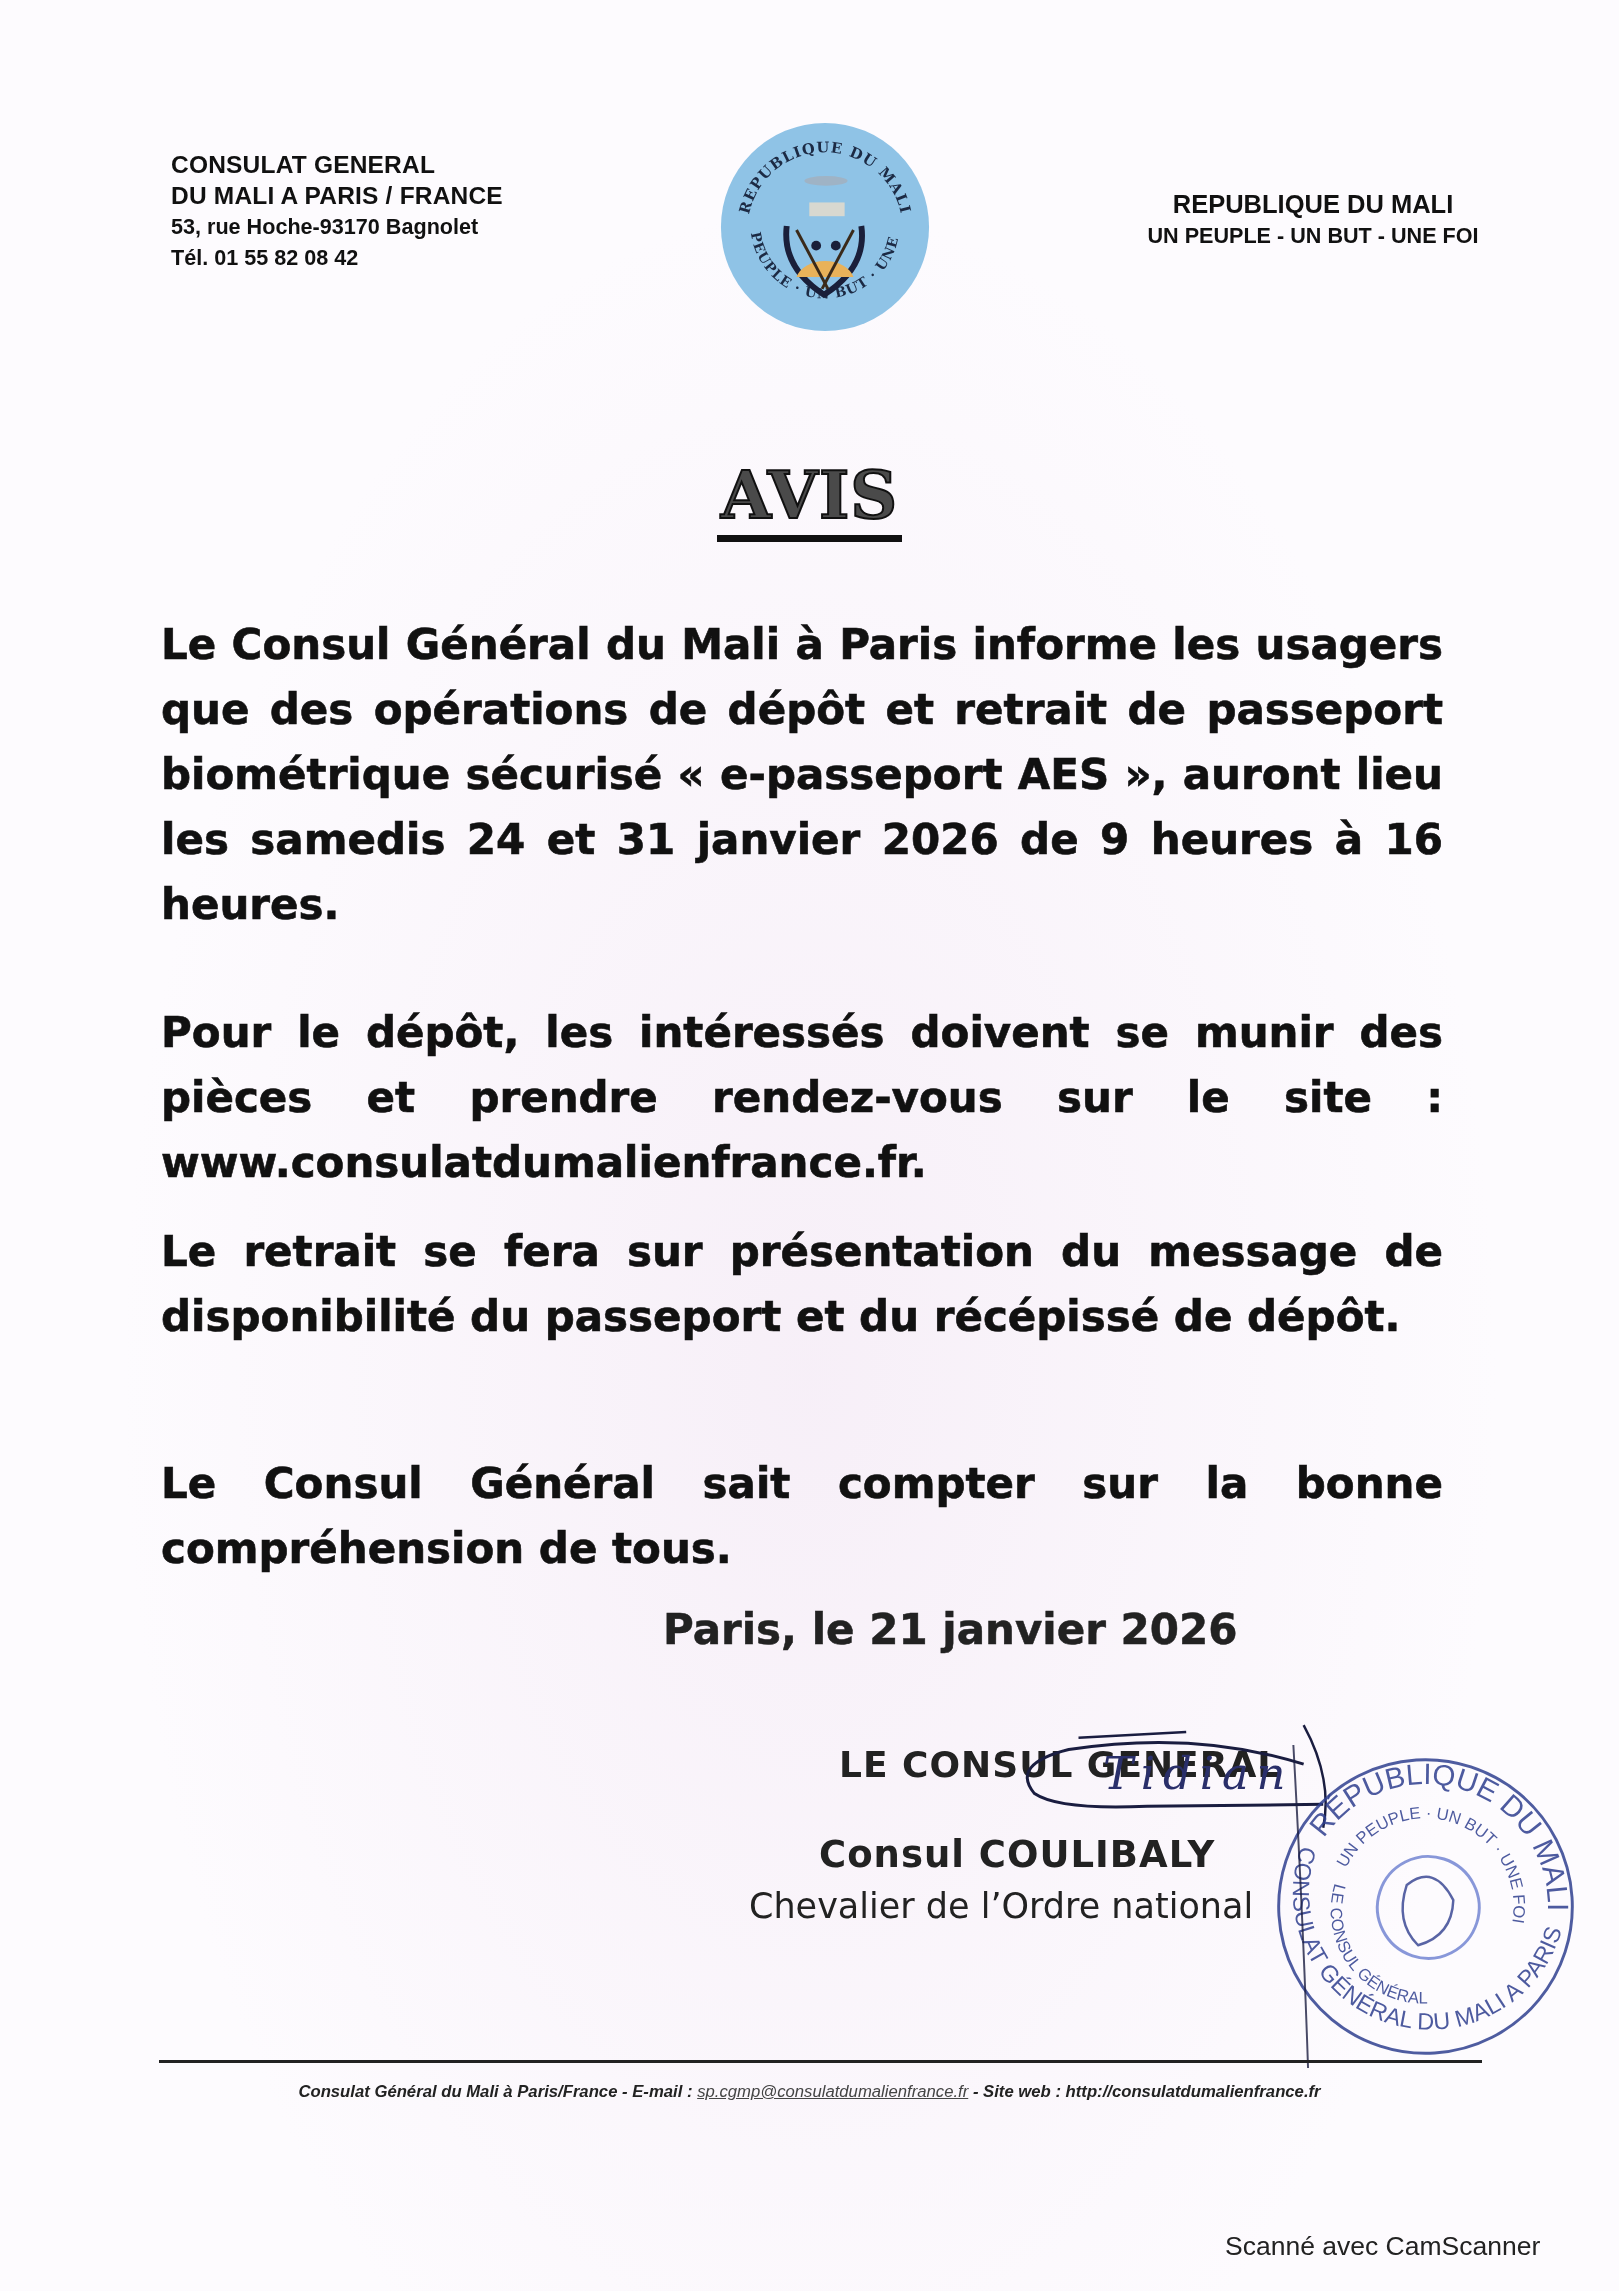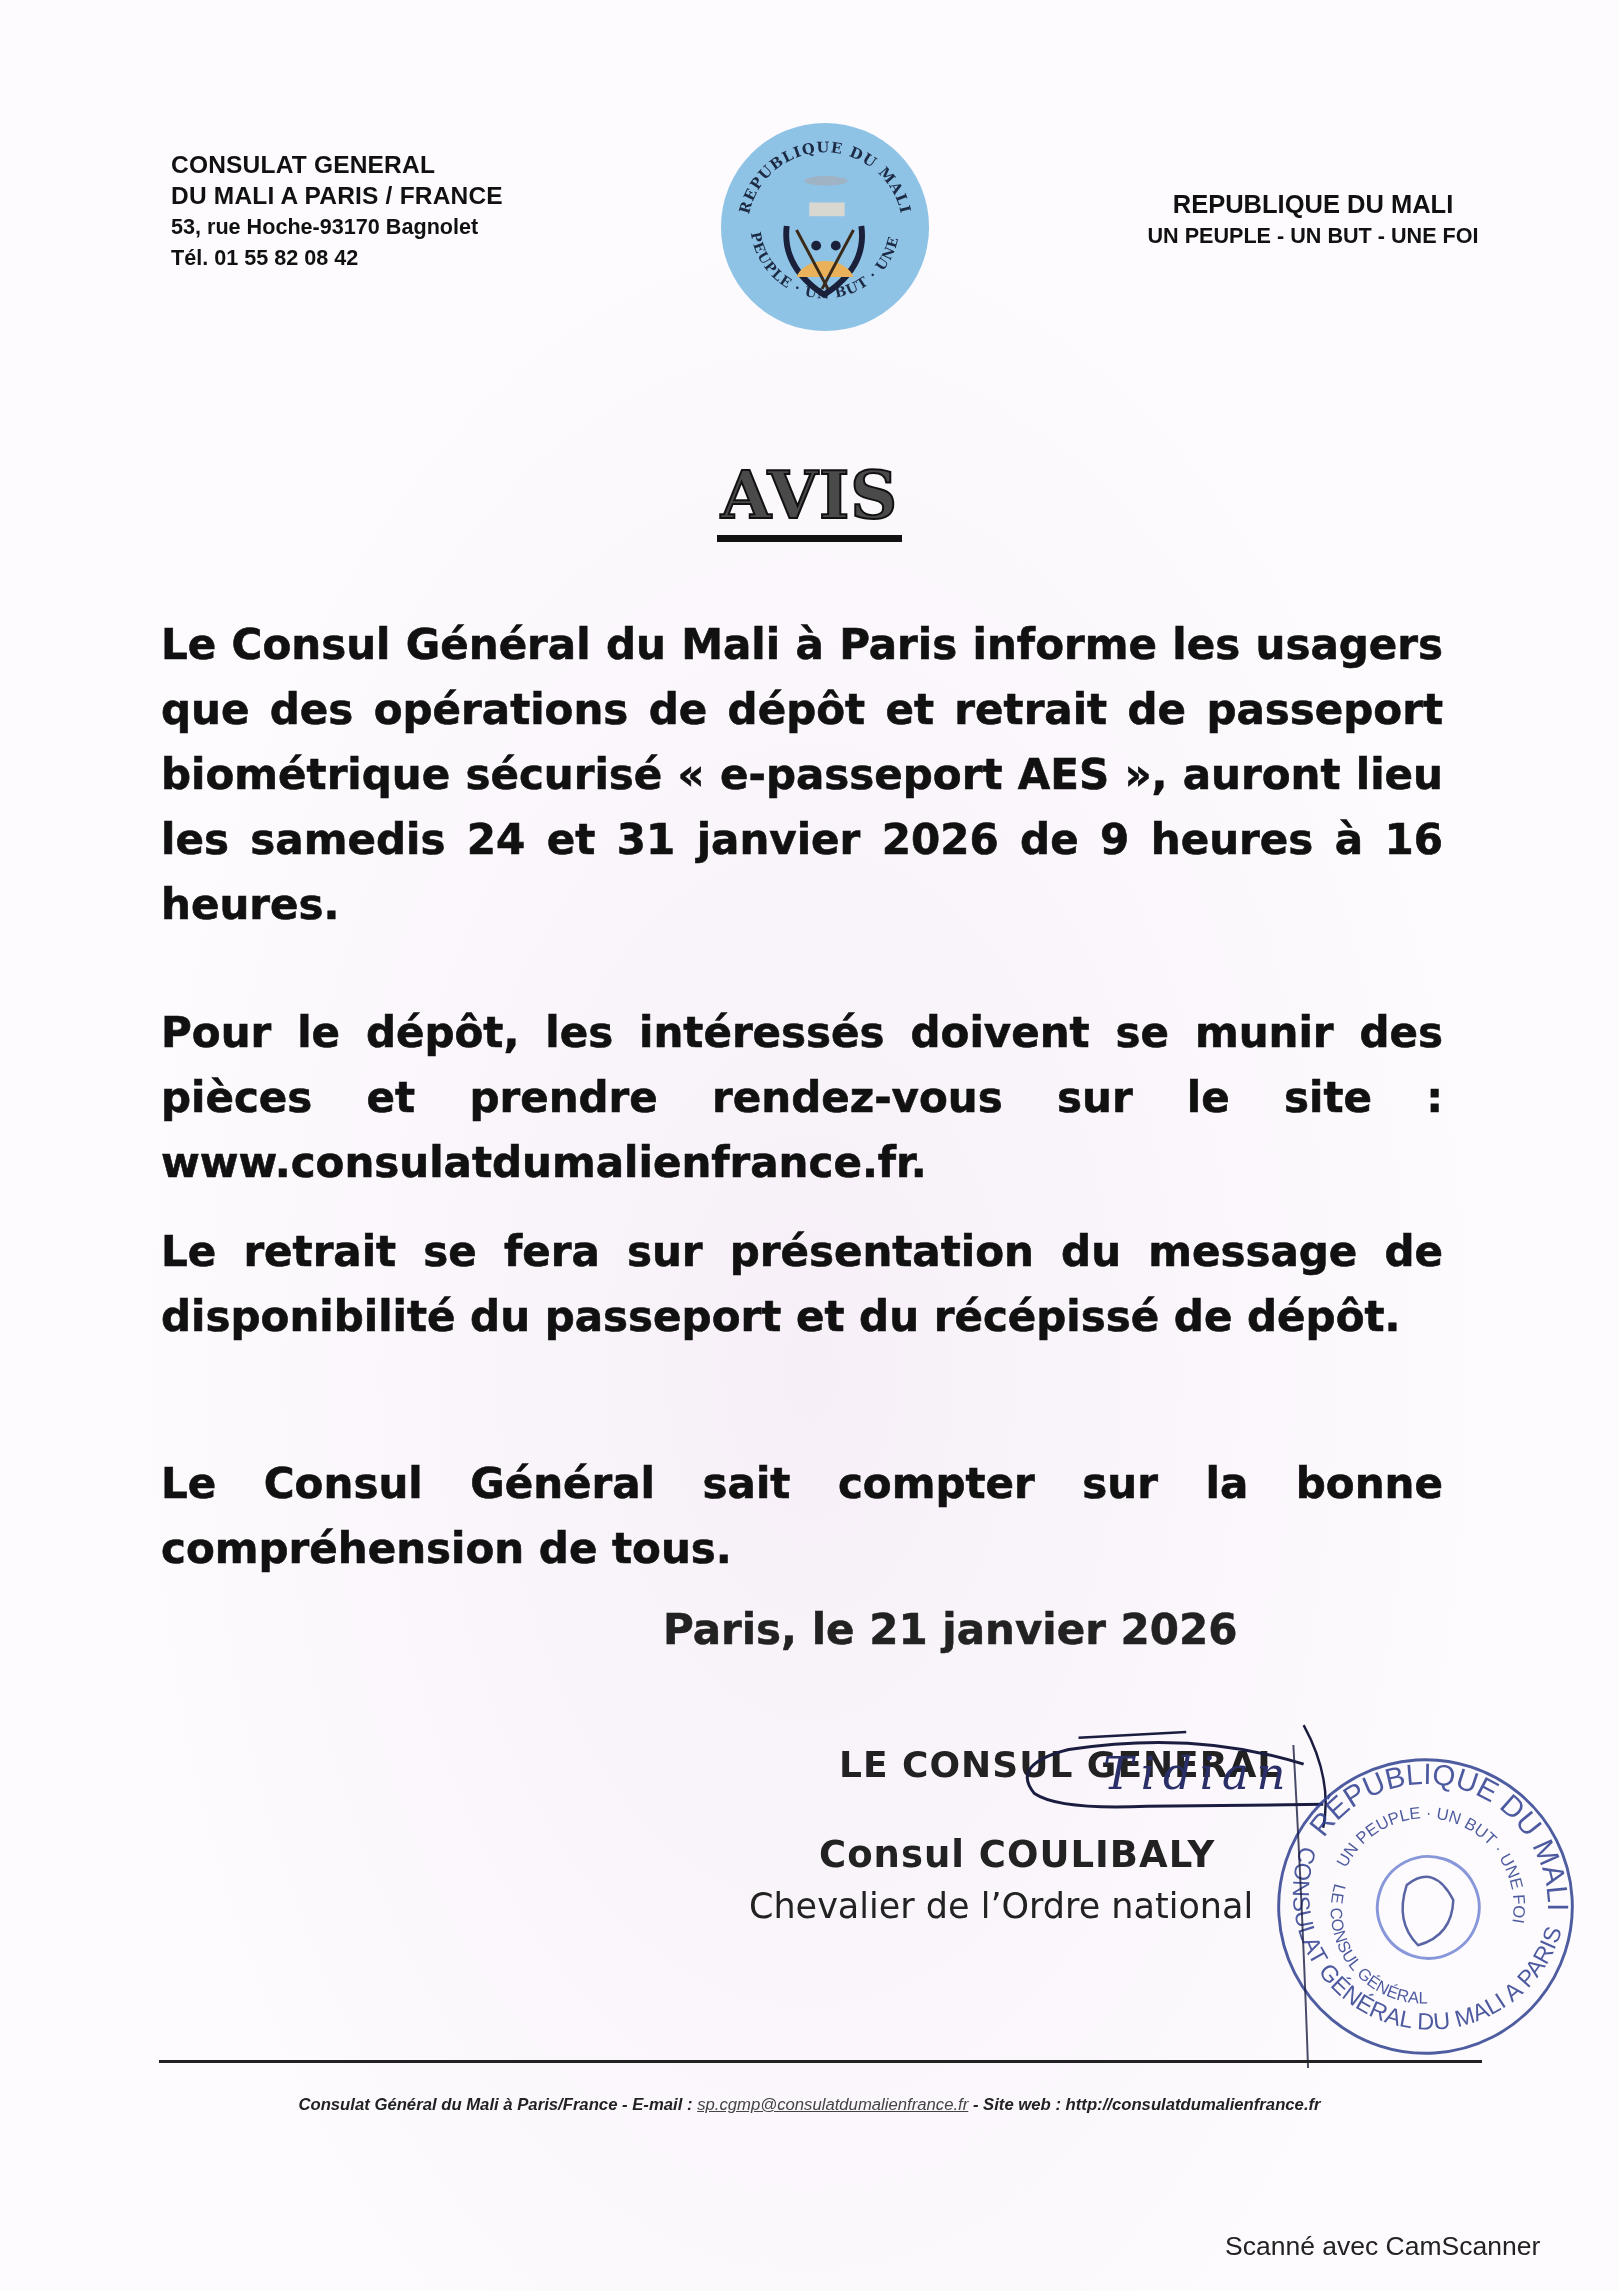--- a/index.html
+++ b/index.html
@@ -41,21 +41,21 @@
   .p4 { top:1451px; }
   .date { position:absolute; left:663px; top:1605px; font-weight:bold; font-size:42px; -webkit-text-stroke:0.5px #222; color:#222; }
   .title-sig { position:absolute; left:839px; top:1696px; font-weight:bold; font-size:36px; color:#222; letter-spacing:1px;margin-top:48px; }
   .name { position:absolute; left:819px; top:1833px; font-weight:bold; font-size:37px; color:#222; letter-spacing:1px; }
   .rank { position:absolute; left:749px; top:1886px; font-size:35px; color:#222; }
   .signature { position:absolute; left:1010px; top:1720px; width:323px; height:108px; }
   .stamp { position:absolute; left:1264px; top:1745px; width:323px; height:323px; }
   .footer-line { position:absolute; left:159px; top:2060px; width:1323px; height:2.9px; background:#222; }
   .footer-text {
     position:absolute; left:0; width:1619px; top:2082px; text-align:center;
-    font-family:"Liberation Sans", sans-serif; font-style:italic; font-weight:bold; font-size:16.7px; color:#222;margin-top:13px;
+    font-family:"Liberation Sans", sans-serif; font-style:italic; font-weight:bold; font-size:16.7px; color:#222;
   }
   .footer-text .mail { text-decoration:underline; font-weight:normal; color:#444; }
   .camscanner { position:absolute; left:1225px; top:2231px; font-family:"Liberation Sans", sans-serif; font-size:26.5px; color:#222; }
 </style>
 </head>
 <body>
 
 <div class="page-tint"></div>
 
 <div class="hdr-left">

